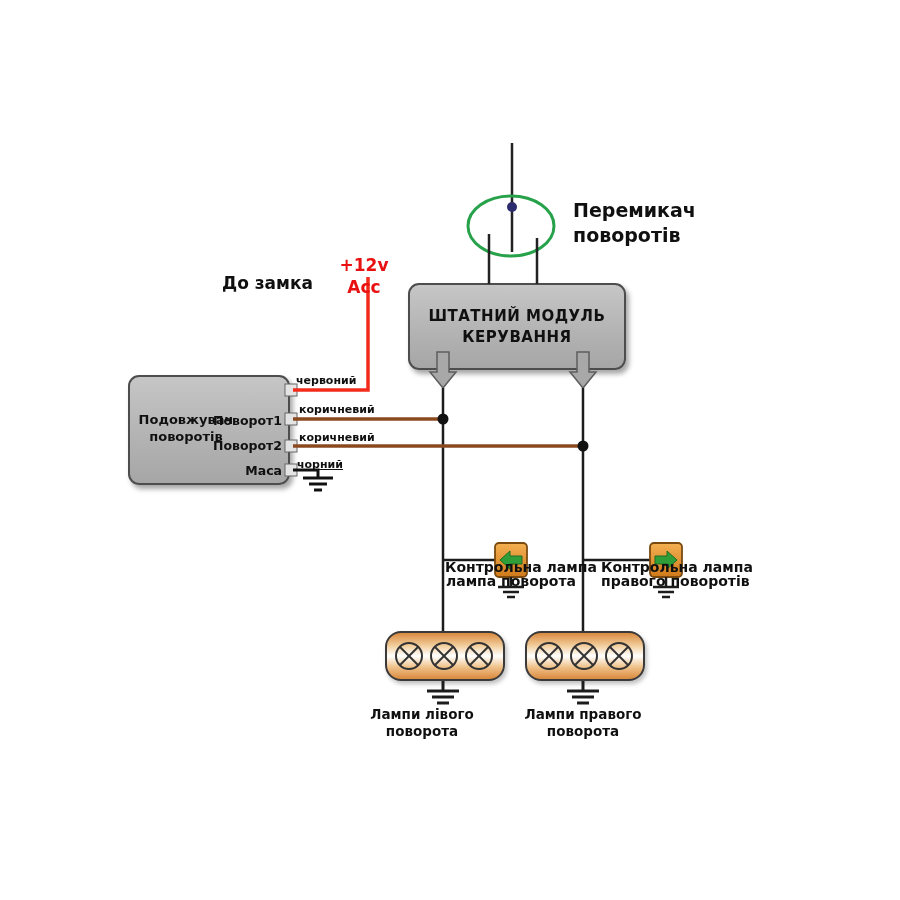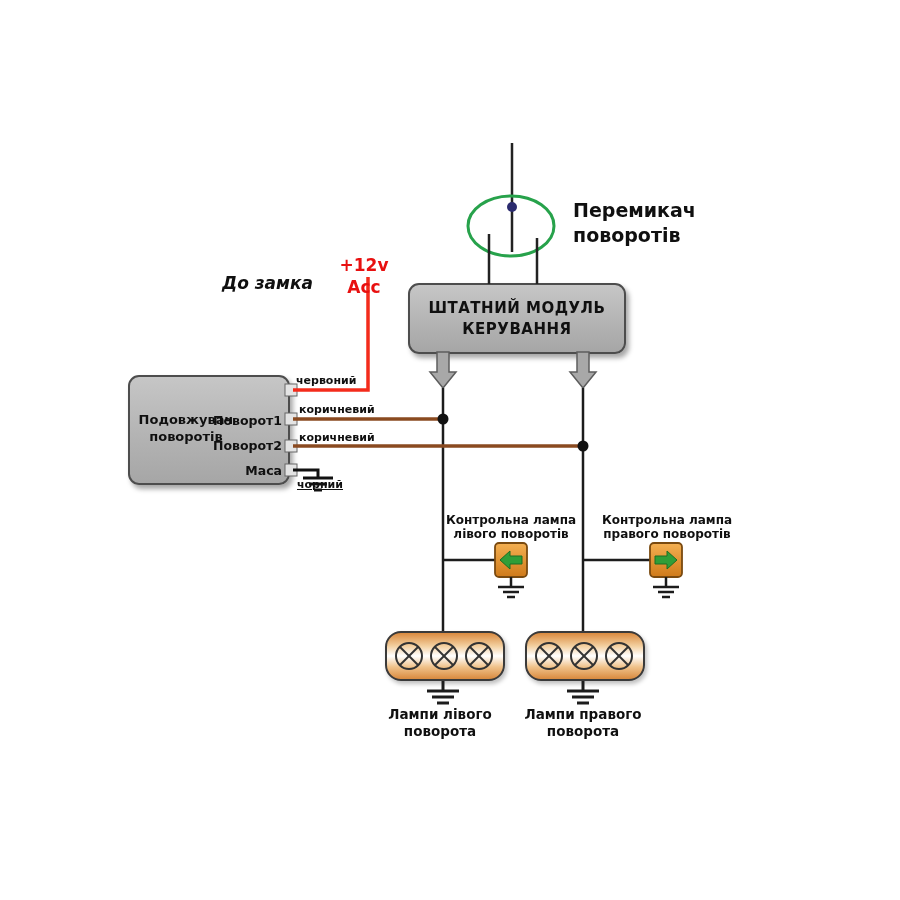--- a/index.html
+++ b/index.html
@@ -28,38 +28,38 @@
   }
   .pin{position:absolute;right:6px;font-size:12.5px;color:#101010;}
   
   .lampbox{
     position:absolute;width:120px;height:50px;border:2px solid #3a3a3a;border-radius:16px;
     background:linear-gradient(180deg,#d98a3f 0%,#f3cf9f 28%,#ffffff 50%,#f0c28a 74%,#d98a3f 100%);
     box-shadow:2px 3px 4px rgba(0,0,0,0.25);
     box-sizing:border-box;
   }
   .wire-label{font-size:11px;color:#101010;text-align:right;}
-  .small-label{font-size:12px;line-height:14px;color:#101010;}
+  .small-label{font-size:14px;line-height:14px;color:#101010;margin-top:47px;}
   .lamp-label{font-size:13.5px;line-height:17px;color:#101010;}
   .big-label{font-size:19px;line-height:25px;color:#101010;}
   .ign-label{font-size:17px;line-height:26px;color:#101010;}
   .acc-label{font-size:17px;line-height:22px;color:#e81010;text-align:center;}
   svg{position:absolute;left:0;top:0;}
   .layer-boxes{z-index:1;}
   .layer-svg{z-index:2;}
   .layer-text{z-index:3;}
 </style>
 </head>
 <body>
 
 <div id="stage">
 
   <div class="layer-boxes abs" style="left:0;top:0;width:900px;height:900px;">
 
-    <div class="graybox" style="left:408px;top:283px;width:218px;height:71px;">
+    <div class="graybox" style="left:408px;top:283px;width:218px;height:87px;">
       <div class="module-text">
         <div>ШТАТНИЙ МОДУЛЬ</div>
         <div>КЕРУВАННЯ</div>
       </div>
     </div>
 
     <div class="graybox" style="left:128px;top:375px;width:162px;height:110px;">
       <div class="ext-label">
         <div>Подовжувач</div>
         <div>поворотів</div>
@@ -183,45 +183,45 @@
     </g>
   </svg>
 
   <div class="layer-text abs" style="left:0;top:0;width:900px;height:708px;pointer-events:none;">
 
     <div class="lbl big-label" style="left:573px;top:198px;">
       <div>Перемикач</div>
       <div>поворотів</div>
     </div>
 
-    <div class="lbl ign-label" style="left:222px;top:270px;font-style:italic;">
+    <div class="lbl ign-label" style="left:222px;top:270px;">
       <div>До замка</div>
     </div>
 
     <div class="lbl acc-label" style="left:336px;top:254px;width:56px;">
       <div>+12v</div>
       <div>Acc</div>
     </div>
 
     <div class="lbl wire-label" style="left:296px;top:374px;">червоний</div>
     <div class="lbl wire-label" style="left:299px;top:403px;">коричневий</div>
     <div class="lbl wire-label" style="left:299px;top:431px;">коричневий</div>
-    <div class="lbl wire-label" style="left:297px;top:478px;text-decoration:underline;">чорний</div>
+    <div class="lbl wire-label" style="left:297px;top:458px;text-decoration:underline;">чорний</div>
 
     <div class="lbl small-label center" style="left:445px;top:513px;width:132px;">
       <div>Контрольна лампа</div>
-      <div>лівого поворотів</div>
+      <div>лампа поворота</div>
     </div>
 
     <div class="lbl small-label center" style="left:601px;top:513px;width:132px;">
       <div>Контрольна лампа</div>
       <div>правого поворотів</div>
     </div>
 
-    <div class="lbl lamp-label center" style="left:370px;top:706px;width:140px;">
+    <div class="lbl lamp-label center" style="left:352px;top:706px;width:140px;">
       <div>Лампи лівого</div>
       <div>поворота</div>
     </div>
 
     <div class="lbl lamp-label center" style="left:513px;top:706px;width:140px;">
       <div>Лампи правого</div>
       <div>поворота</div>
     </div>
   </div>
 

